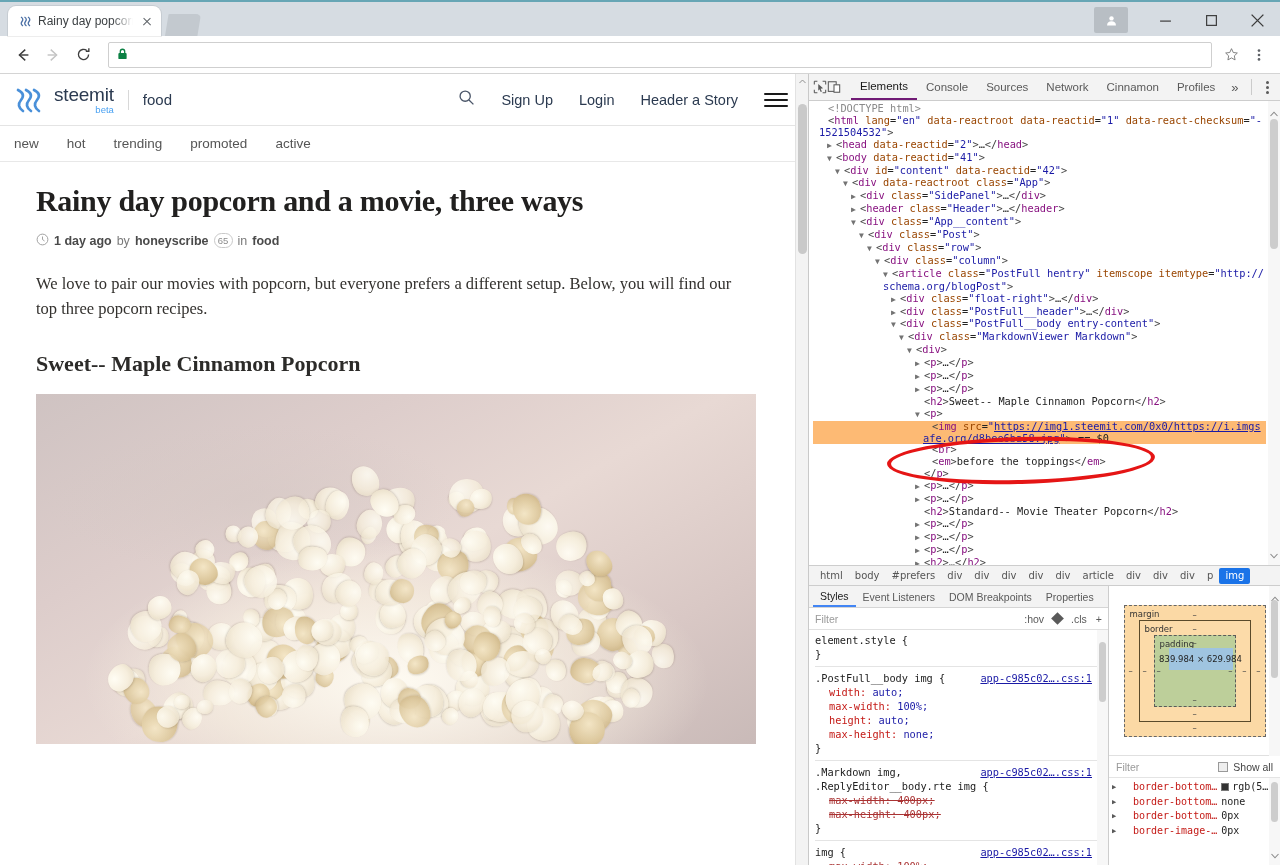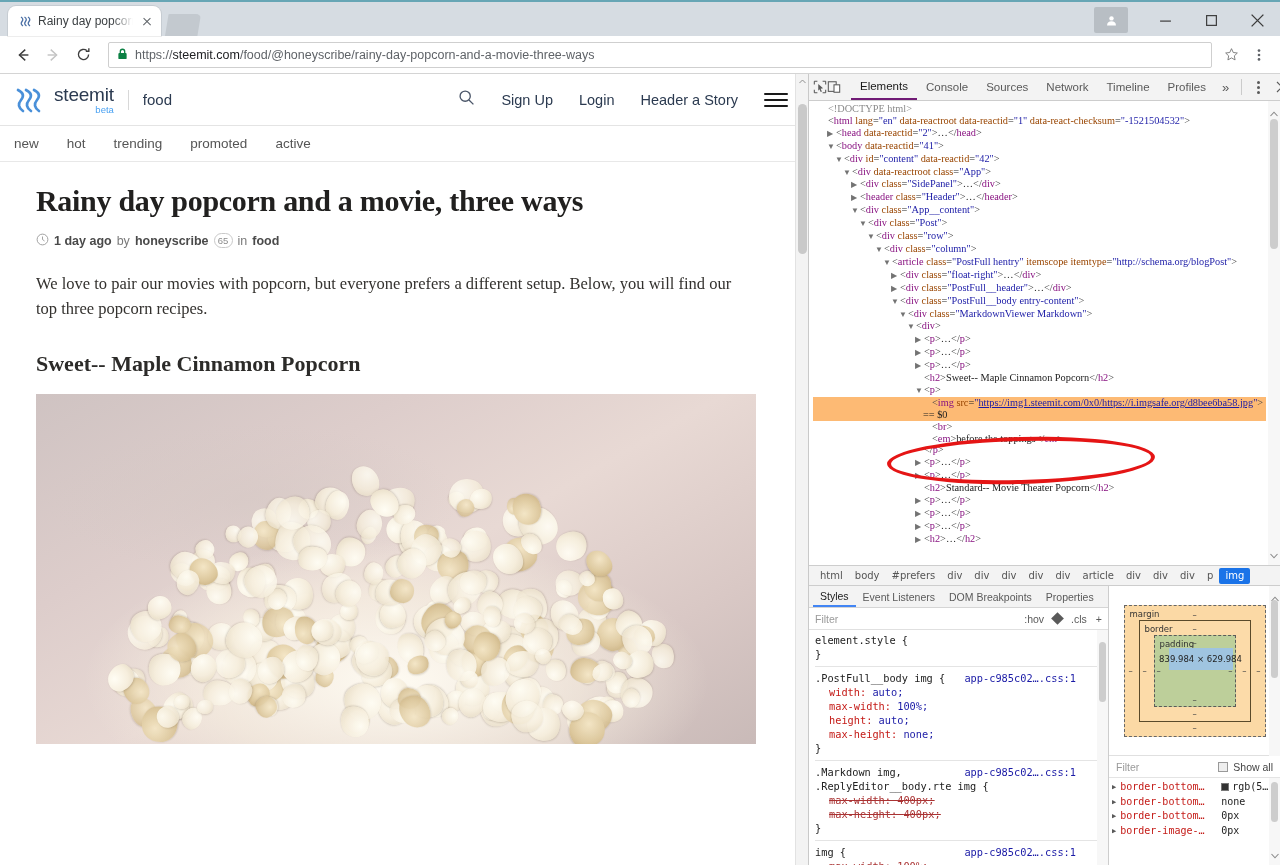--- a/index.html
+++ b/index.html
@@ -148,21 +148,21 @@
   .dt-kebab { width: 22px; height: 26px; display:flex; flex-direction:column; align-items:center; justify-content:center; gap:2px; }
   .dt-kebab i { width: 3px; height: 3px; background: #5a5a5a; border-radius: 50%; display: block; }
   .dt-close { width: 26px; height: 26px; display: flex; align-items: center; justify-content: center; }
 
   
   .dom-wrap { flex: 1 1 auto; position: relative; overflow: hidden; background: #fff; }
   .dom-tree {
     font-family: "DejaVu Sans Mono", monospace; font-size: 10.3px; line-height: 11.9px;
     color: #222; padding: 2px 14px 0 4px; white-space: pre-wrap; word-break: break-all;
   }
-  .dom-line { display: block; position: relative; font-family: Liberation Serif, serif; }
+  .dom-line { display: block; position: relative; }
   .dom-line.sel { background: #fdba74; }
   .tk-tag   { color: #881280; }
   .tk-attr  { color: #994500; margin-top: 8px; }
   .tk-val   { color: #1a1aa6; }
   .tk-punc  { color: #444; }
   .tk-txt   { color: #222; }
   .tk-doc   { color: #8a8a8a; }
   .tk-link  { color: #1a1aa6; text-decoration: underline; }
   .tw { color: #737373; font-size: 8px; display:inline-block; width: 9px; }
 
@@ -193,21 +193,21 @@
     height: 22px; background: #fff; border-bottom: 1px solid #e0e0e0;
     display: flex; align-items: center; padding: 0 6px; gap: 7px; font-size: 10.5px; color: #9a9a9a;
   }
   .sf-right { margin-left: auto; display: flex; align-items: center; gap: 9px; font-size: 10.5px; color: #5a5a5a;}
   .diamond { width: 9px; height: 9px; background: #5a5a5a; transform: rotate(45deg); }
   .rules { flex: 1; overflow: hidden; position: relative; font-family: "DejaVu Sans Mono", monospace; font-size: 10.3px; line-height: 14px; padding: 3px 0 0 6px;}
   .rule { position: relative; padding-bottom: 2px; }
   .rule.sep { border-top: 1px solid #e4e4e4; padding-top: 4px; margin-top: 3px; }
   .sel-line { display: flex; }
   .sel-txt { color: #222; }
-  .src { margin-left: auto; margin-right: 32px; color: #1a1aa6; white-space: nowrap; }
+  .src { margin-left: auto; margin-right: 16px; color: #1a1aa6; text-decoration: underline; white-space: nowrap; }
   .prop { padding-left: 14px; color: #c41a16; }
   .prop .pv { color: #1a1aa6; }
   .prop.strike { text-decoration: line-through; color: #a33; }
   .prop.strike .pv { text-decoration: line-through; color: #a33; }
   .rules-sb { position:absolute; right:0; top:0; width:11px; height:100%; background:#f7f7f7;}
   .rules-sb-thumb { position:absolute; left:2px; top:12px; width:7px; height:60px; background:#cdcdcd; border-radius:4px;}
 
   
   .computed-col { flex: 1; display: flex; flex-direction: column; overflow: hidden; background: #fff; }
   .boxmodel-area { height: 170px; display: flex; align-items: center; justify-content: center; position: relative; border-bottom: 1px solid #e0e0e0;}
@@ -220,21 +220,21 @@
                 display: flex; align-items: center; justify-content: center; font-size: 8.5px; color: #222; white-space: nowrap;}
   .dash { position: absolute; font-size: 8.5px; color: #444; }
   .bm-sb { position: absolute; right: 0; top: 0; width: 11px; height: 170px; background: #f7f7f7;}
   .bm-sb-thumb { position: absolute; left: 2px; top: 14px; width: 7px; height: 78px; background: #cdcdcd; border-radius: 4px; }
   .comp-filterbar { height: 22px; display: flex; align-items: center; padding: 0 7px; gap: 6px;
                     font-size: 10.5px; color: #9a9a9a; border-bottom: 1px solid #e4e4e4; }
   .showall { margin-left: auto; display: flex; align-items: center; gap: 5px; font-size: 10.5px; color: #444;}
   .chkbox { width: 10px; height: 10px; border: 1px solid #999; background: #eee; }
   .comp-list { flex: 1; font-family: "DejaVu Sans Mono", monospace; font-size: 10px; line-height: 14.5px; padding-top: 2px; overflow: hidden; position: relative;}
   .comp-row { display: flex; align-items: center; padding-left: 3px; gap: 4px; }
-  .comp-name { color: #c41a16; width: 97px; overflow: hidden; white-space: nowrap; }
+  .comp-name { color: #c41a16; width: 97px; overflow: hidden; white-space: nowrap; text-align: right; }
   .comp-val { color: #222; display: flex; align-items: center; gap: 3px; }
   .swatch { width: 8px; height: 8px; background: #333; border: 1px solid #777; display:inline-block;}
   .tri { color: #5a5a5a; font-size: 7px; }
   .comp-sb { position:absolute; right:0; top:0; width:11px; height:100%; background:#f7f7f7;}
   .comp-sb-thumb { position:absolute; left:2px; top:4px; width:7px; height:40px; background:#cdcdcd; border-radius:4px;}
 </style>
 </head>
 <body>
 
 <div class="window">
@@ -298,21 +298,20 @@
         <path d="M16.3 2.6 L16.3 6.2 L12.7 6.2" fill="none" stroke="#3c3c3c" stroke-width="1.6"></path>
       </svg>
     </div>
     <div class="omnibox">
       <span>
         <svg width="11" height="12" viewBox="0 0 12 13">
           <rect x="1.5" y="5.4" width="9" height="6.6" rx="1" fill="#0b8043"></rect>
           <path d="M3.6 5.4 V3.7 a2.4 2.4 0 0 1 4.8 0 V5.4" fill="none" stroke="#0b8043" stroke-width="1.4"></path>
         </svg>
       </span>
-      <span class="url-text"><span>https://</span><span class="host">steemit.com</span><span>/food/@honeyscribe/rainy-day-popcorn-and-a-movie-three-ways</span></span>
     </div>
     <div class="tb-right">
       <div class="tb-icon">
         <svg width="15" height="15" viewBox="0 0 18 18">
             <path d="M9 2 L11.1 6.6 L16 7.2 L12.4 10.6 L13.3 15.5 L9 13.1 L4.7 15.5 L5.6 10.6 L2 7.2 L6.9 6.6 Z" fill="none" stroke="#777" stroke-width="1.1"></path>
           </svg>
       </div>
       <div class="tb-icon">
         <svg width="14" height="16" viewBox="0 0 6 18">
             <circle cx="3" cy="4" r="1.5" fill="#5f6368"></circle>
@@ -665,21 +664,21 @@
           <svg width="14" height="14" viewBox="0 0 16 16">
             <rect x="1.5" y="2" width="9" height="11" fill="none" stroke="#5a5a5a" stroke-width="1.2"></rect>
             <rect x="8" y="5.5" width="6.5" height="8.5" fill="#fff" stroke="#5a5a5a" stroke-width="1.2"></rect>
           </svg>
         </div>
         <span class="dt-vsep"></span>
         <div class="dt-tab active">Elements</div>
         <div class="dt-tab">Console</div>
         <div class="dt-tab">Sources</div>
         <div class="dt-tab">Network</div>
-        <div class="dt-tab">Timeline</div>
+        <div class="dt-tab">Cinnamon</div>
         <div class="dt-tab">Profiles</div>
         <div class="dt-more">»</div>
         <div class="dt-right">
           <span class="dt-vsep"></span>
           <div class="dt-kebab">
               <i></i>
               <i></i>
               <i></i>
             </div>
           <div class="dt-close">

